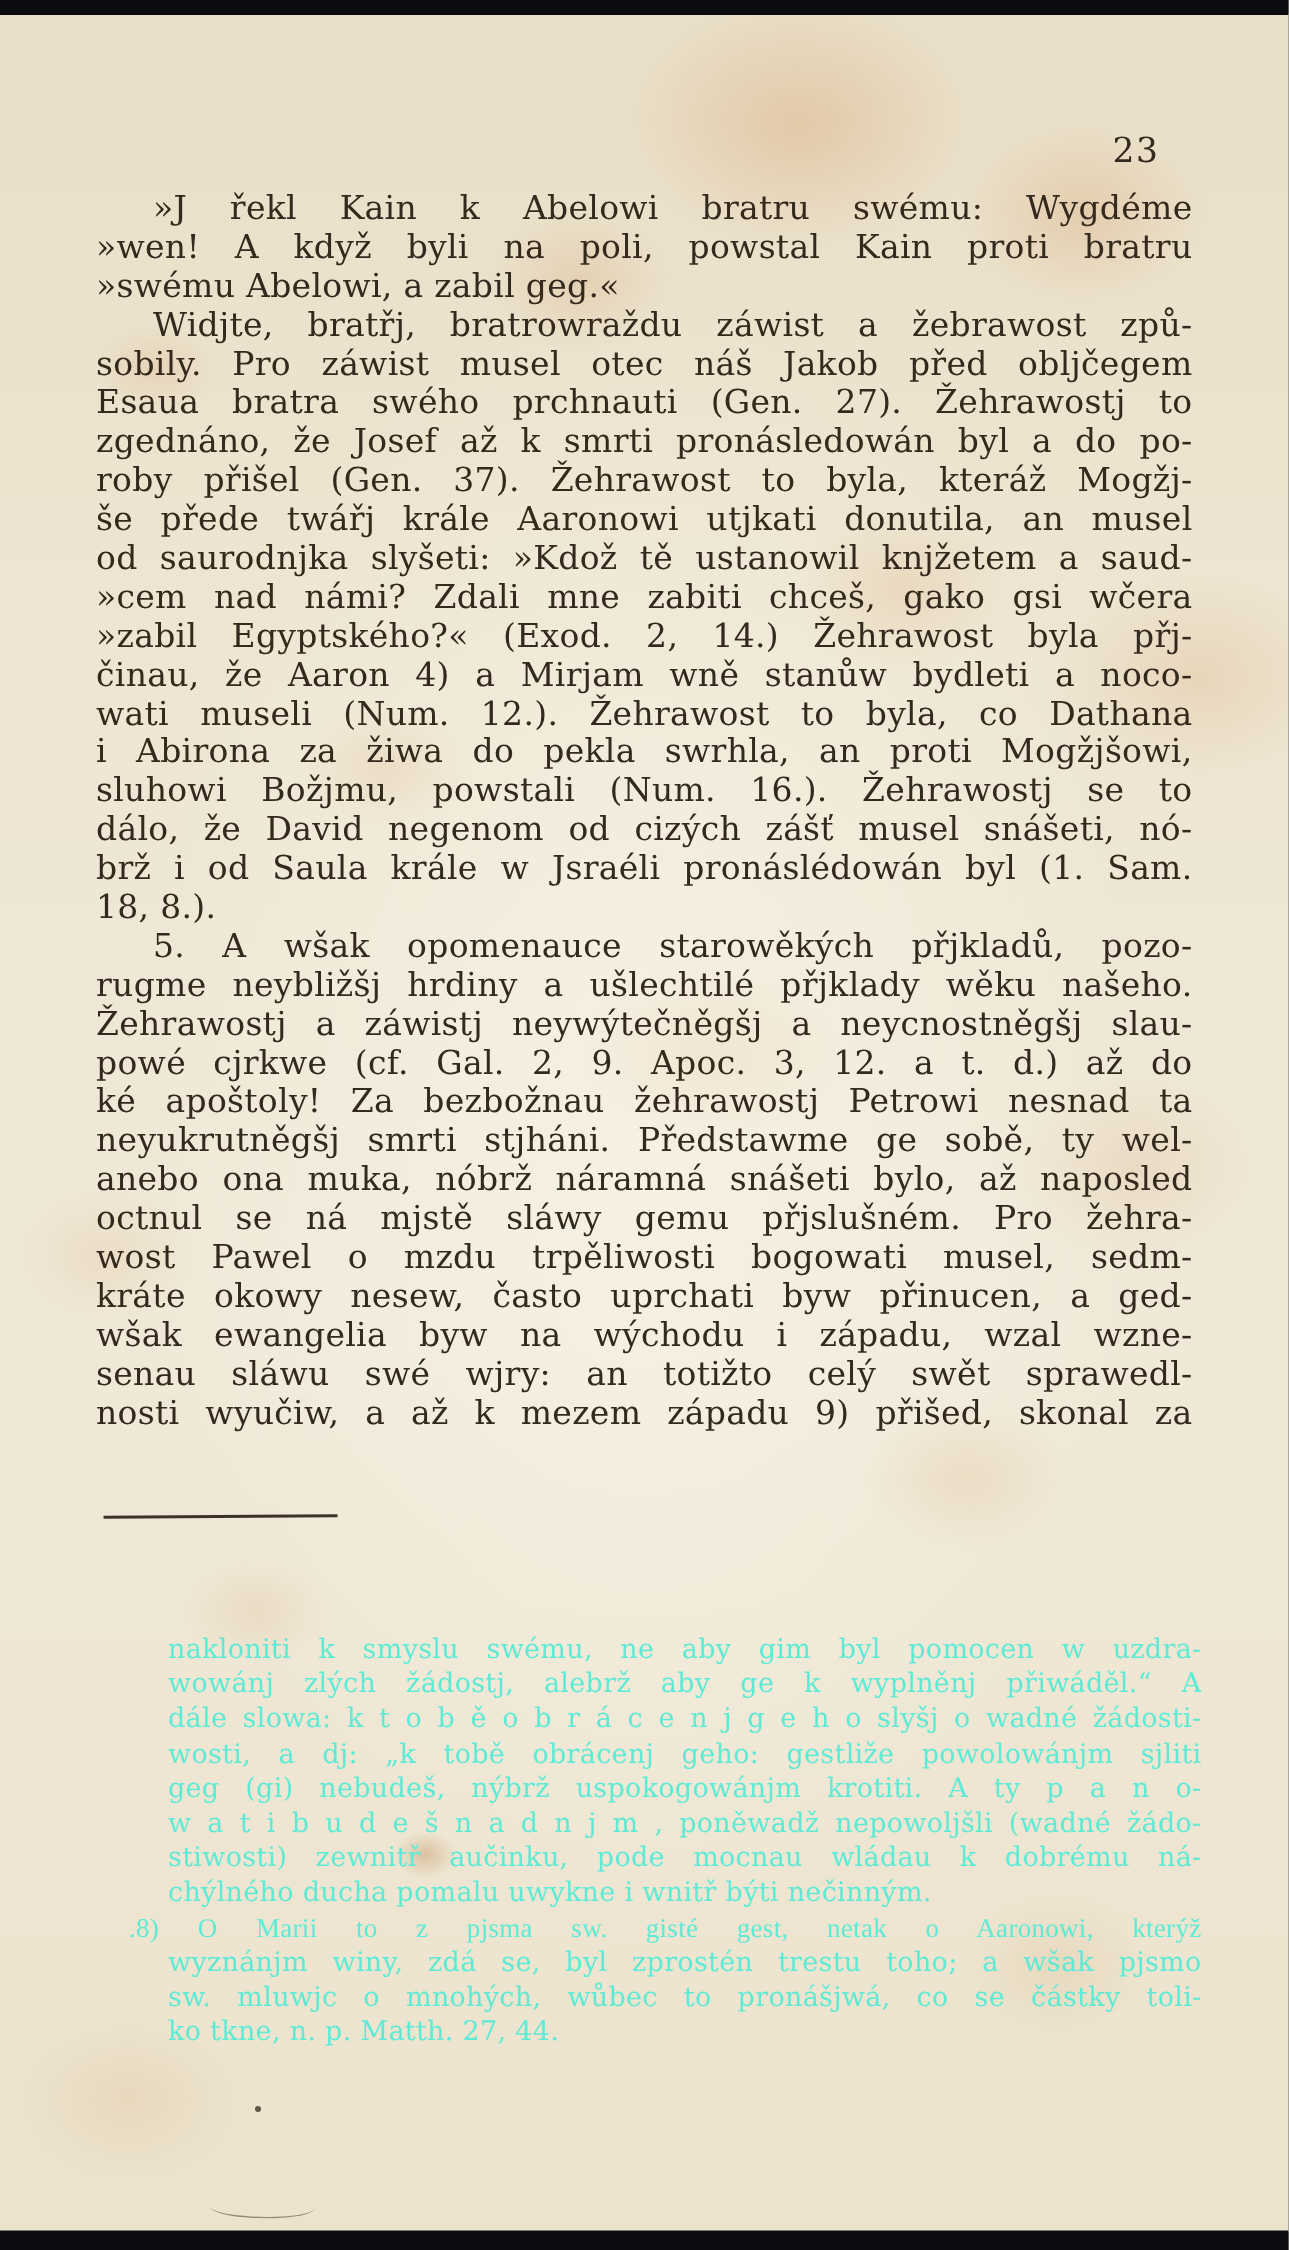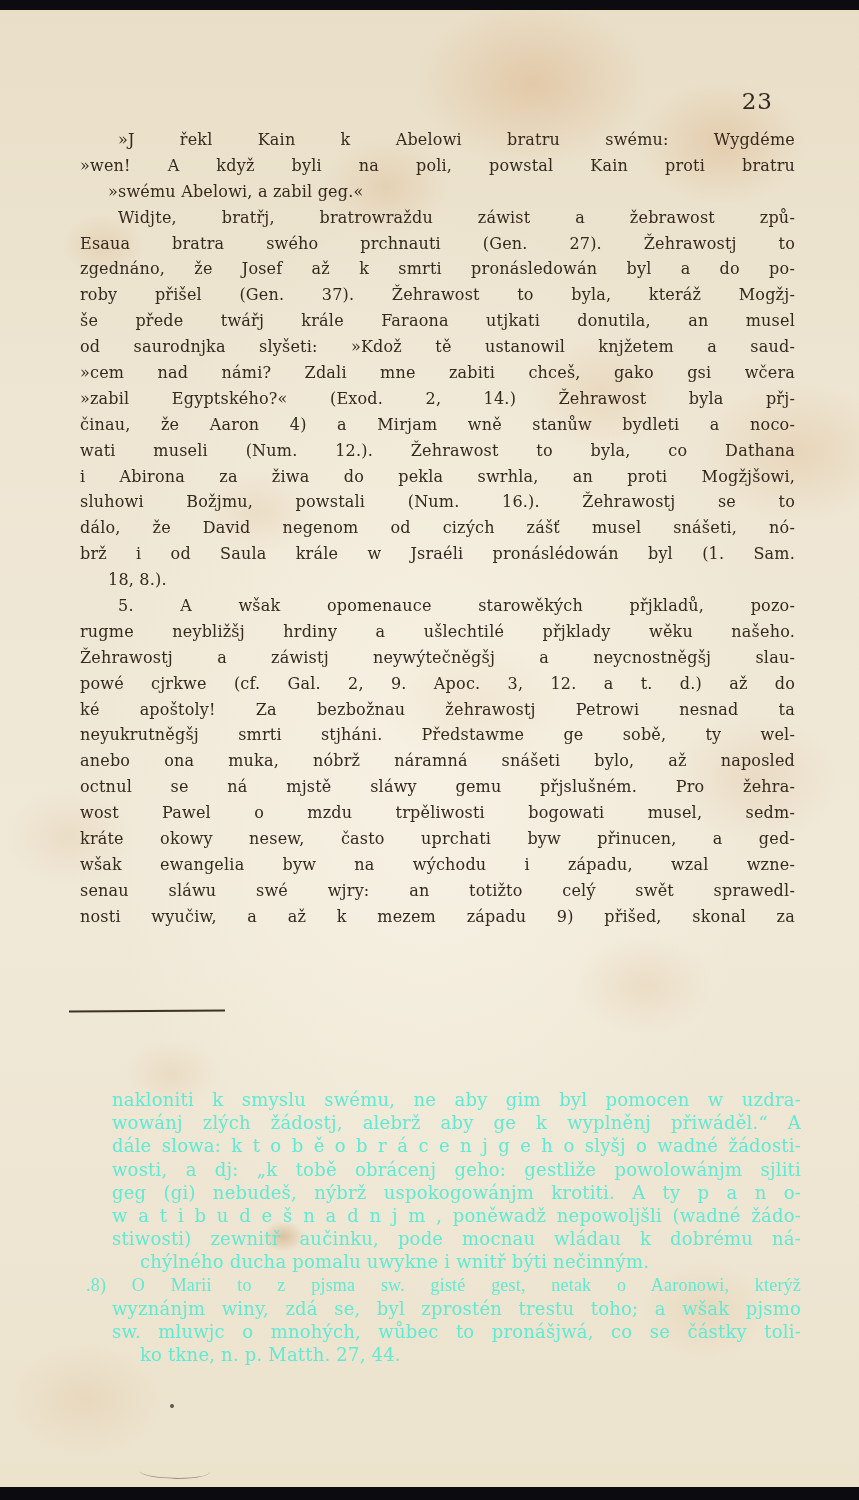--- a/index.html
+++ b/index.html
@@ -31,38 +31,38 @@
       radial-gradient(ellipse 90px 70px   at 82% 88%, rgba(214,174,128,.22), transparent 70%),
       radial-gradient(ellipse 110px 80px  at 10% 94%, rgba(214,174,128,.22), transparent 70%),
       radial-gradient(ellipse 420px 700px at 50% 50%, rgba(255,252,242,.45), transparent 80%),
       linear-gradient(180deg,#e9dfc8 0%,#eee6d3 30%,#f0e9d8 60%,#ece3cd 100%);
   }
   #page-number{
     position:absolute;top:88px;right:86px;z-index:2;
     font-size:23px;color:#33291e;letter-spacing:1px;text-align:center;
   }
   #main-text{
-    position:absolute;top:127px;left:80px;right:64px;z-index:2;
-    font-size:16px;line-height:25.9px;color:#34291d;
+    position:absolute;top:127px;left:64px;right:64px;z-index:2;
+    font-size:22px;line-height:25.9px;color:#34291d;
     letter-spacing:.2px;
   }
   #main-text .line{
     text-align:justify;text-align-last:justify;
     white-space:normal;height:25.9px;overflow:visible;
   }
   #footnotes{
     position:absolute;top:1088px;left:112px;right:58px;z-index:2;
     font-size:18px;line-height:23.2px;color:#5eead4;
     letter-spacing:.2px;
   }
   #footnotes .line{
     text-align:justify;text-align-last:justify;height:23.2px;
   }
   .line.ind{text-indent:38px;}
-  .line.noj{text-align-last:left !important;margin-left:28px;}
+  .line.noj{text-align-last:left !important;}
   .line.hang{text-indent:-26px;font-family:Liberation Serif, serif;}
   #footnote-rule{
     position:absolute;top:1010px;left:69px;width:156px;height:0;z-index:2;
     border-top:2.5px solid #3c3226;transform:rotate(-.4deg);
   }
   #speck-1{position:absolute;left:170px;top:1404px;width:4px;height:4px;border-radius:50%;background:#3c3226;opacity:.8;z-index:2;}
   #tear-mark{position:absolute;left:140px;top:1464px;width:70px;height:14px;z-index:2;
     border-bottom:1.5px solid rgba(90,70,50,.55);border-radius:0 0 60% 40%;transform:rotate(3deg);}
 </style>
 </head>
@@ -71,24 +71,25 @@
 <div id="border-top" class="scan-border"></div>
 <div id="paper"></div>
 
 <div id="page-number">23</div>
 
 <div id="main-text">
     <div class="line ind">»J řekl Kain k Abelowi bratru swému: Wygdéme</div>
     <div class="line">»wen! A když byli na poli, powstal Kain proti bratru</div>
     <div class="line noj">»swému Abelowi, a zabil geg.«</div>
     <div class="line ind">Widjte, bratřj, bratrowraždu záwist a žebrawost způ-</div>
+    <div class="line">sobily. Pro záwist musel otec náš Jakob před obljčegem</div>
     <div class="line">Esaua bratra swého prchnauti (Gen. 27). Žehrawostj to</div>
     <div class="line">zgednáno, že Josef až k smrti pronásledowán byl a do po-</div>
     <div class="line">roby přišel (Gen. 37). Žehrawost to byla, kteráž Mogžj-</div>
-    <div class="line">še přede twářj krále Faraona utjkati donutila, an musel</div>
+    <div class="line">še přede twářj krále Aaronowi utjkati donutila, an musel</div>
     <div class="line">od saurodnjka slyšeti: »Kdož tě ustanowil knjžetem a saud-</div>
     <div class="line">»cem nad námi? Zdali mne zabiti chceš, gako gsi wčera</div>
     <div class="line">»zabil Egyptského?« (Exod. 2, 14.) Žehrawost byla přj-</div>
     <div class="line">činau, že Aaron 4) a Mirjam wně stanůw bydleti a noco-</div>
     <div class="line">wati museli (Num. 12.). Žehrawost to byla, co Dathana</div>
     <div class="line">i Abirona za žiwa do pekla swrhla, an proti Mogžjšowi,</div>
     <div class="line">sluhowi Božjmu, powstali (Num. 16.). Žehrawostj se to</div>
     <div class="line">dálo, že David negenom od cizých zášť musel snášeti, nó-</div>
     <div class="line">brž i od Saula krále w Jsraéli pronáslédowán byl (1. Sam.</div>
     <div class="line noj">18, 8.).</div>

